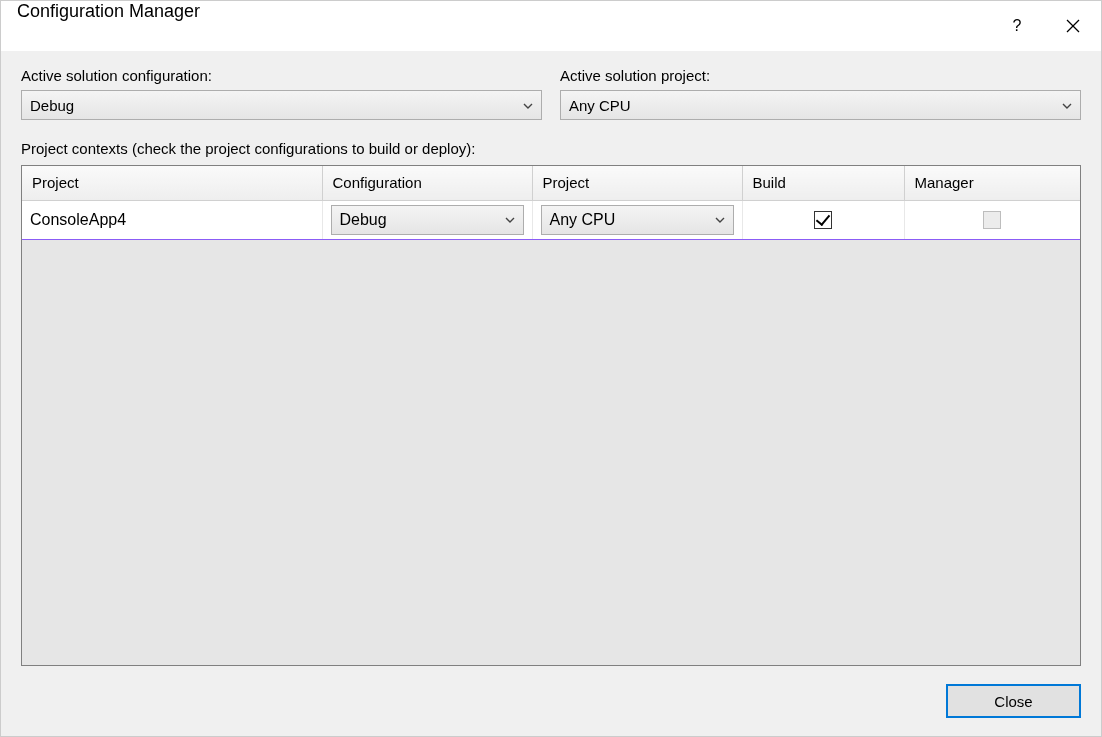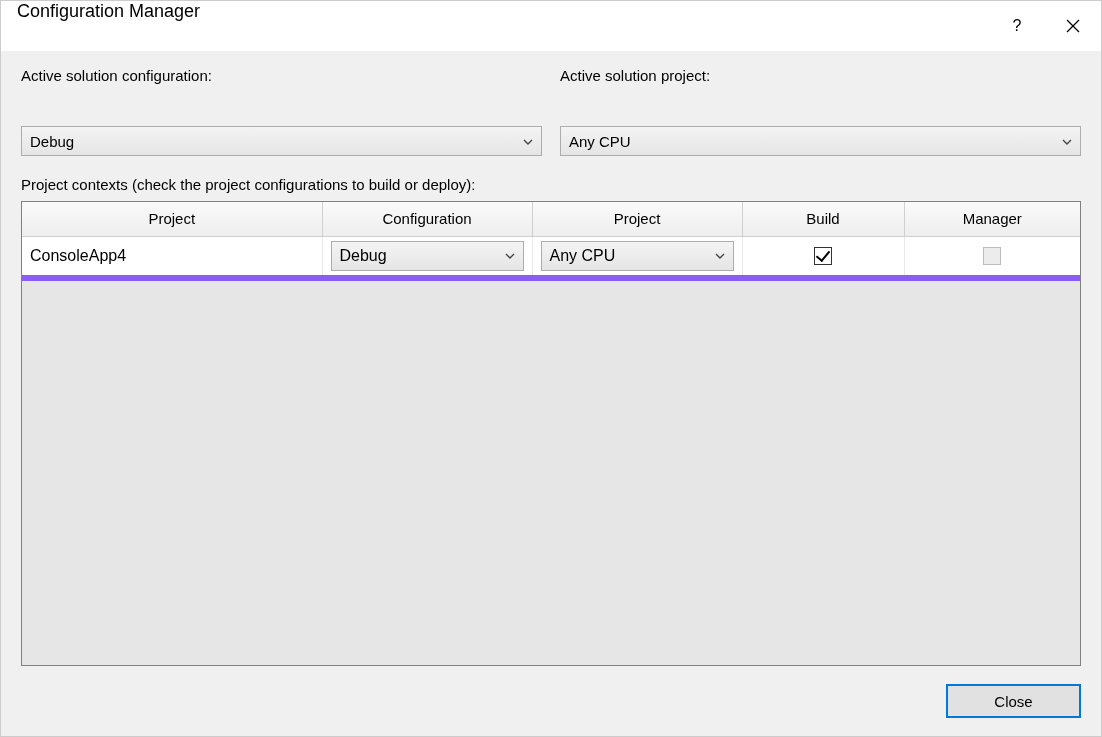--- a/index.html
+++ b/index.html
@@ -52,21 +52,20 @@
     }
     .selectors {
       display: flex;
       gap: 18px;
       margin-bottom: 20px;
     }
     .selector-col {
       flex: 1;
       display: flex;
       flex-direction: column;
-      gap: 36px;
     }
     .selector-label {
       font-size: 15px;
       color: #000;
       margin-bottom: 6px;
     }
     .combo {
       height: 30px;
       background: linear-gradient(#f4f4f4, #e5e5e5);
       border: 1px solid #adadad;
@@ -92,34 +91,34 @@
       display: flex;
       flex-direction: column;
       overflow: hidden;
     }
     table.grid {
       width: 100%;
       border-collapse: collapse;
       table-layout: fixed;
     }
     table.grid th {
-      text-align: center;
+      text-align: left;
       font-weight: normal;
       font-size: 15px;
       background: linear-gradient(#fafafa, #eeeeee);
       border-right: 1px solid #d0d0d0;
       border-bottom: 1px solid #d0d0d0;
       padding: 6px 10px;
       height: 34px;
     }
     table.grid th:last-child { border-right: none; }
     table.grid td {
       background: #ffffff;
       border-right: 1px solid #e8e8e8;
-      border-bottom: 6px solid #8b5cf6;
+      border-bottom: 1px solid #8b5cf6;
       padding: 4px 8px;
       height: 38px;
       vertical-align: middle;
       font-size: 16px;
     }
     table.grid td:last-child { border-right: none; }
     .cell-combo {
       height: 30px;
       background: linear-gradient(#f4f4f4, #e5e5e5);
       border: 1px solid #adadad;

